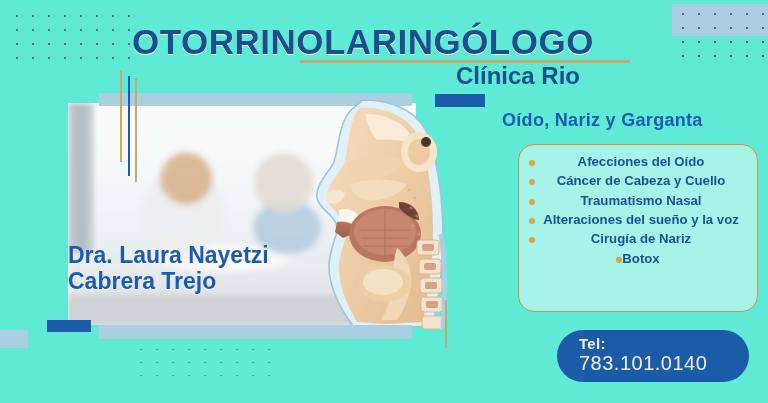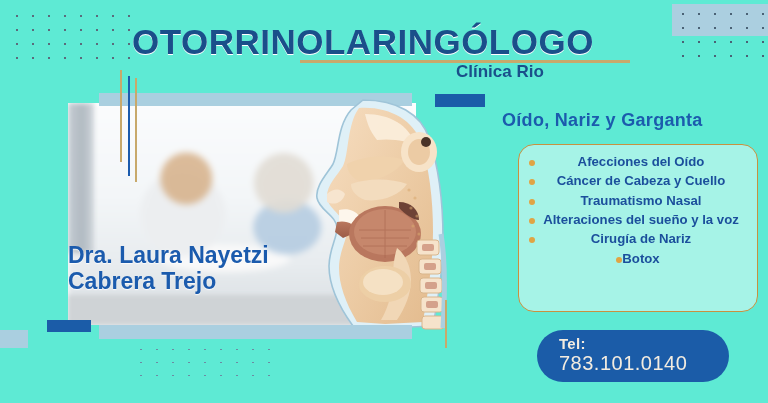--- a/index.html
+++ b/index.html
@@ -41,21 +41,21 @@
     color:#1a4f8a;
     text-shadow:0 1px 0 #ffffff;
     white-space:nowrap;
   }
   .title-underline{
     position:absolute;left:300px;top:60px;width:330px;height:3px;
     background:#c8a96b;
   }
   .clinic{
     position:absolute;left:456px;top:62px;
-    font-size:17px;font-weight:bold;
+    font-size:24px;font-weight:bold;
     color:#1a4f8a;
     white-space:nowrap;
   }
   .ent-subtitle{
     position:absolute;left:502px;top:110px;
     font-size:18px;font-weight:bold;
     color:#1b5bad;
     letter-spacing:.3px;
     white-space:nowrap;
   }
@@ -150,21 +150,21 @@
     position:absolute;left:445px;top:300px;width:2px;height:48px;
     background:#c8a96b;
   }
   .lightblue-sq{
     position:absolute;left:0px;top:330px;width:28px;height:18px;
     background:#aacfe0;
   }
 
   
   .phone{
-    position:absolute;left:537px;top:330px;width:192px;height:52px;
+    position:absolute;left:557px;top:330px;width:192px;height:52px;
     background:#1b5ca8;
     border-radius:26px;
     box-sizing:border-box;
     padding:6px 0 0 22px;
     color:#f3ece0;
   }
   .phone .lbl{font-size:15px;font-weight:bold;line-height:1.05;letter-spacing:.3px;}
   .phone .num{font-size:20px;font-weight:normal;line-height:1.12;letter-spacing:.5px;}
 </style>
 </head>

